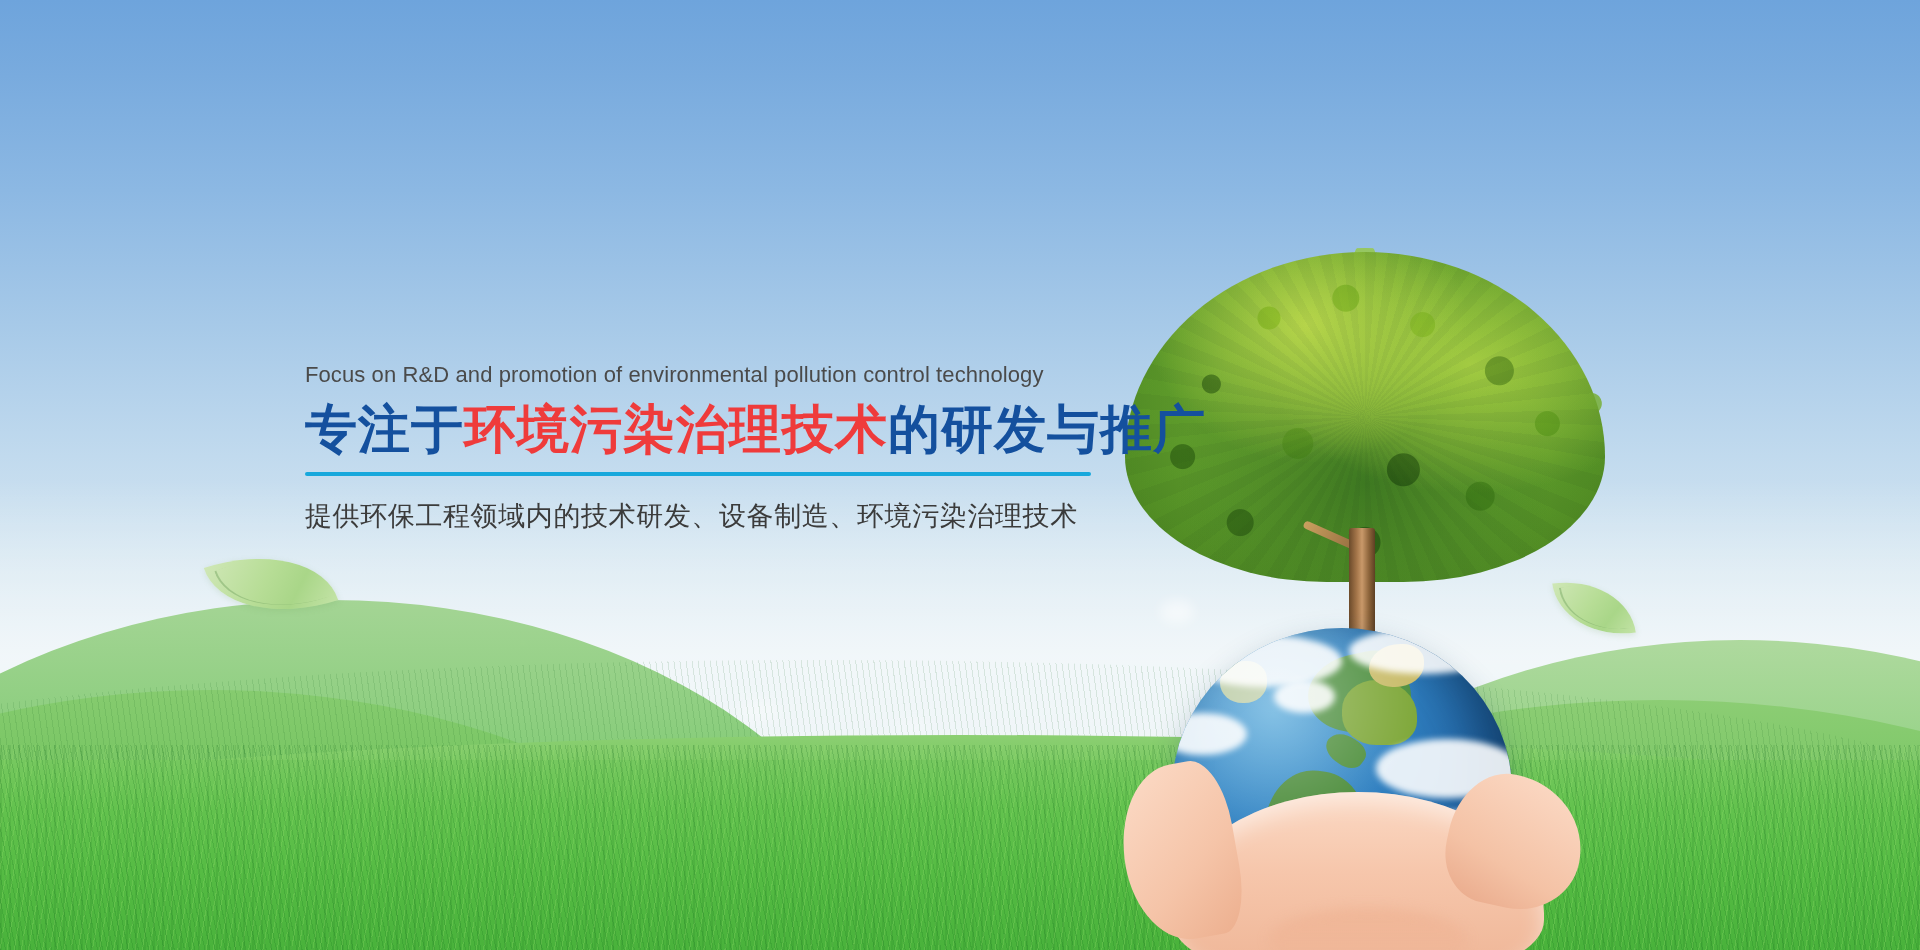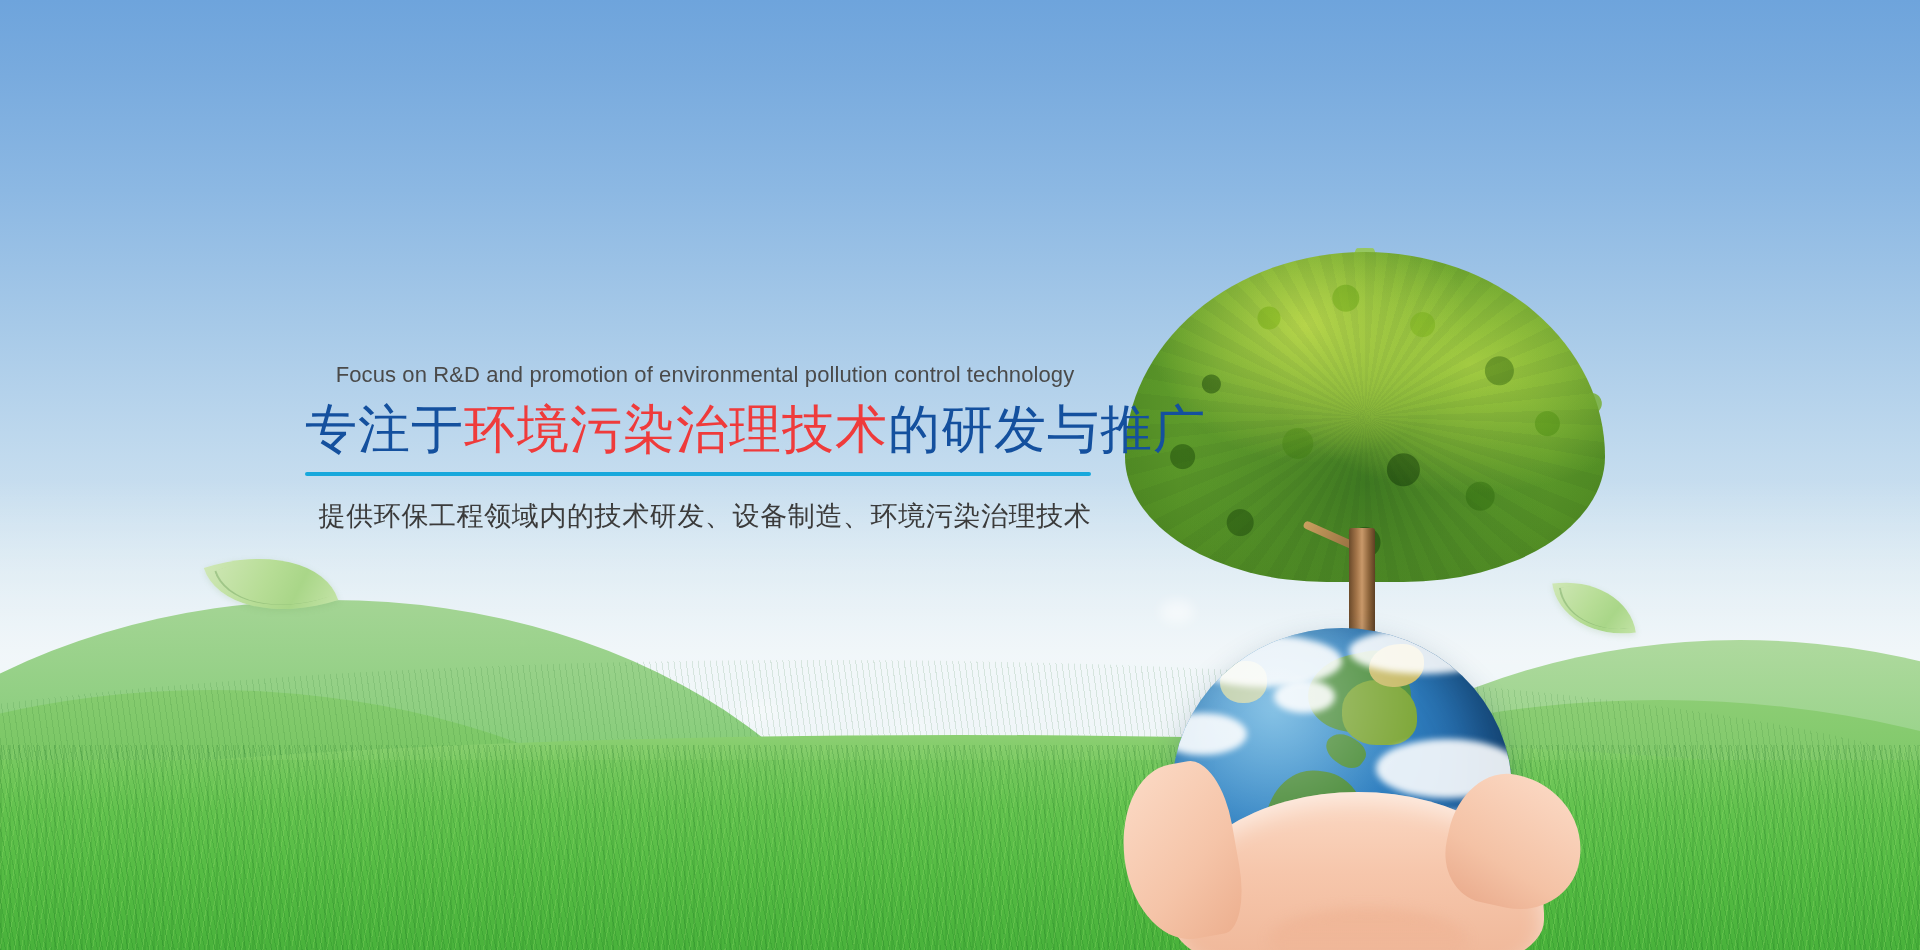--- a/index.html
+++ b/index.html
@@ -74,27 +74,27 @@
   }
   .hill-tex{
     position:absolute;left:-380px;top:660px;width:2400px;height:180px;
     border-radius:50% 50% 0 0 / 90% 90% 0 0;
     background:
       repeating-linear-gradient(82deg, rgba(25,105,35,.18) 0px, rgba(25,105,35,.18) 1px, rgba(0,0,0,0) 1px, rgba(0,0,0,0) 6px);
     opacity:.7;
   }
 
   
-  .copy{position:absolute;left:305px;top:362px;width:800px;text-align:center;}
+  .copy{position:absolute;left:305px;top:362px;width:800px;}
   .tagline-en{
     font-size:22px;color:#4a4a4a;letter-spacing:.1px;white-space:nowrap;
     font-family:"Liberation Sans","DejaVu Sans",sans-serif;
   }
   .headline{
-    margin-top:12px;font-size:52px;font-weight:normal;letter-spacing:1px;
+    margin-top:12px;font-size:52px;font-weight:bold;letter-spacing:1px;
     white-space:nowrap;line-height:1.12;
     font-family:"DejaVu Sans","Liberation Sans",sans-serif;
   }
   .hl-blue{color:#14509e;}
   .hl-red{color:#ef3b3b;}
   .divider{
     margin-top:14px;width:786px;height:4px;background:#17a8dc;border-radius:2px;
   }
   .subline{
     margin-top:22px;font-size:27px;color:#3b3b3b;letter-spacing:.6px;white-space:nowrap;

